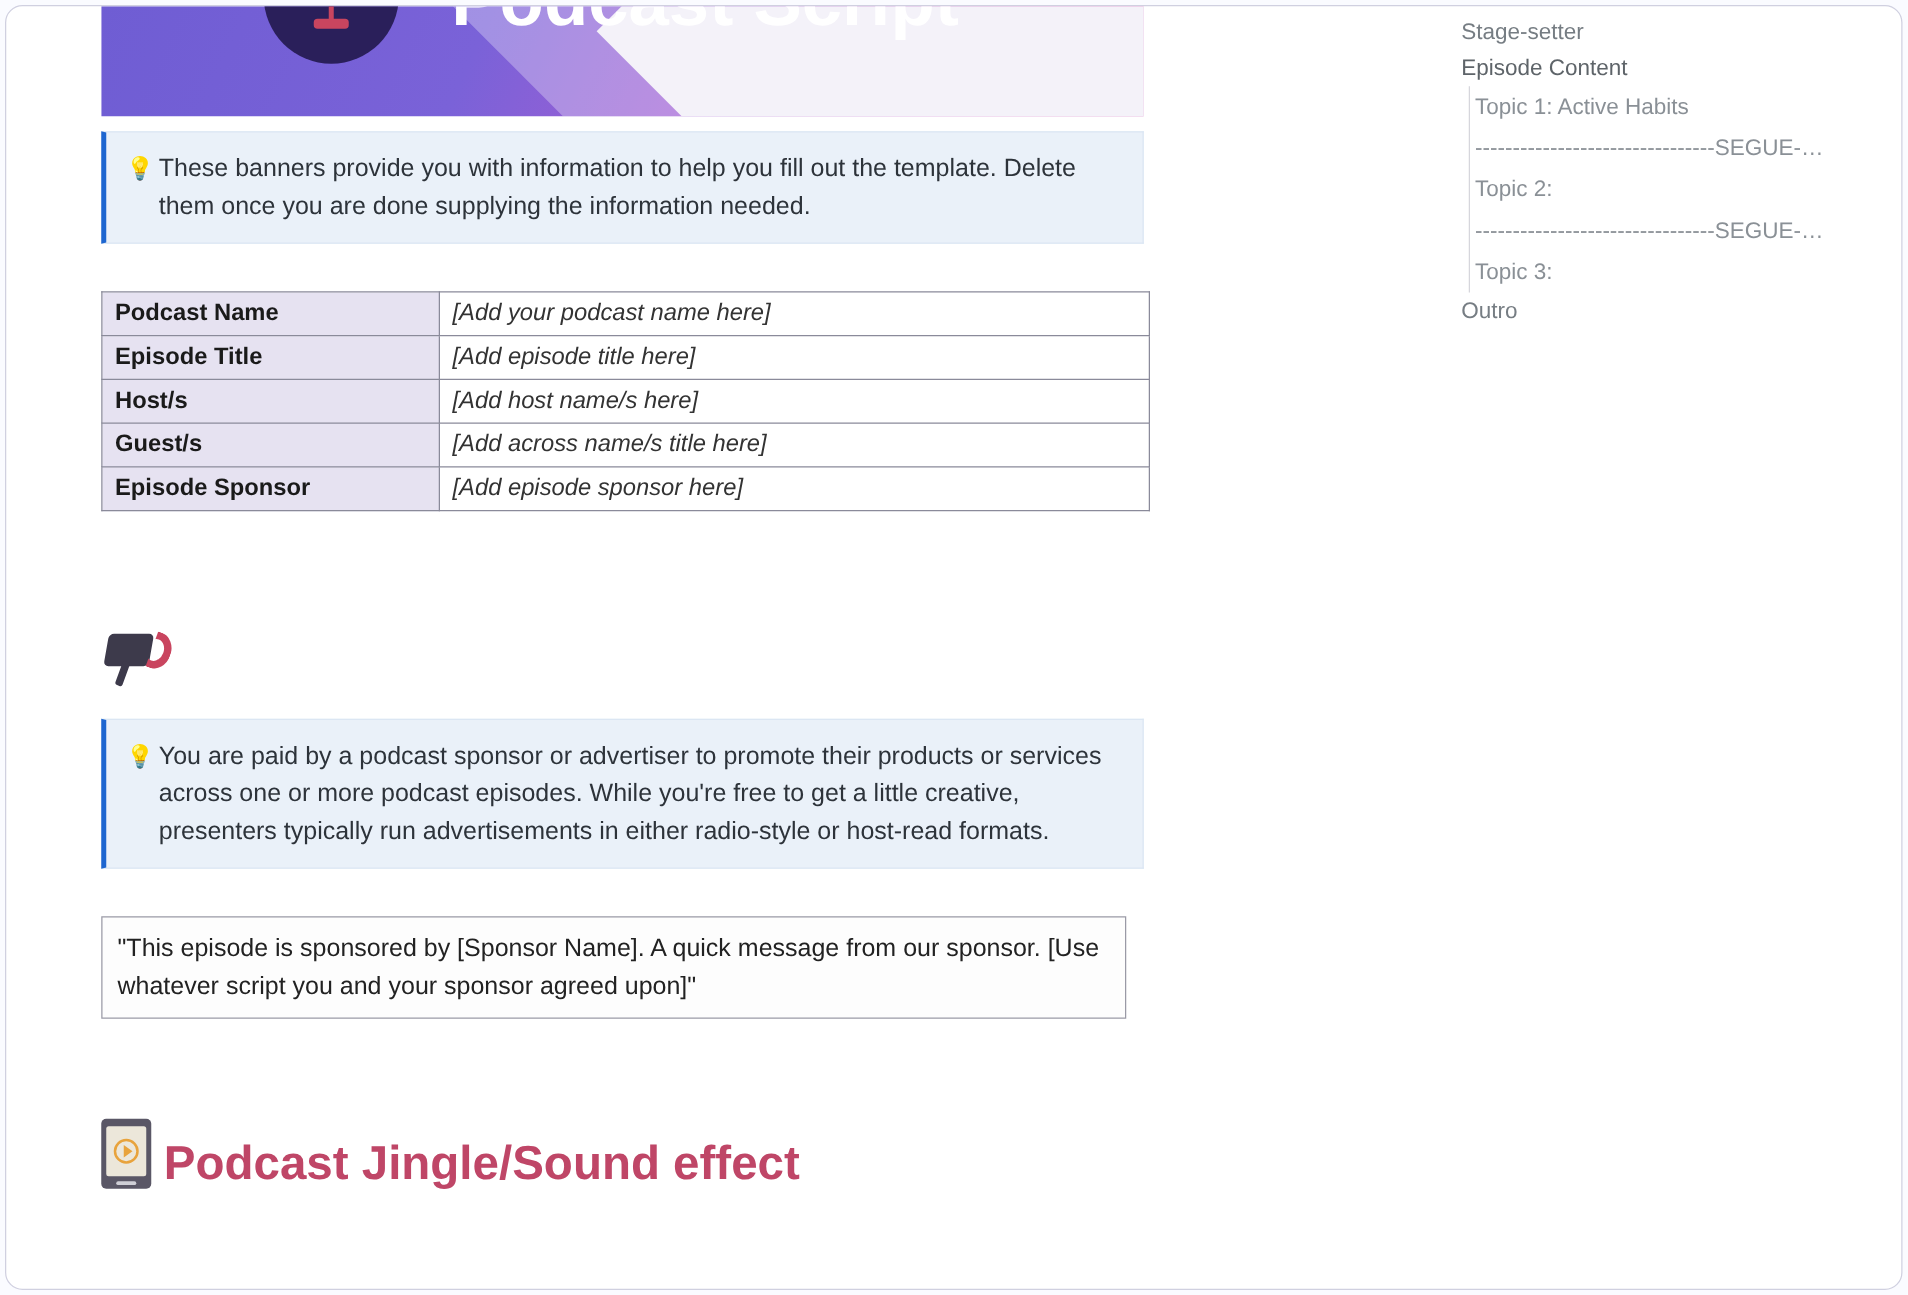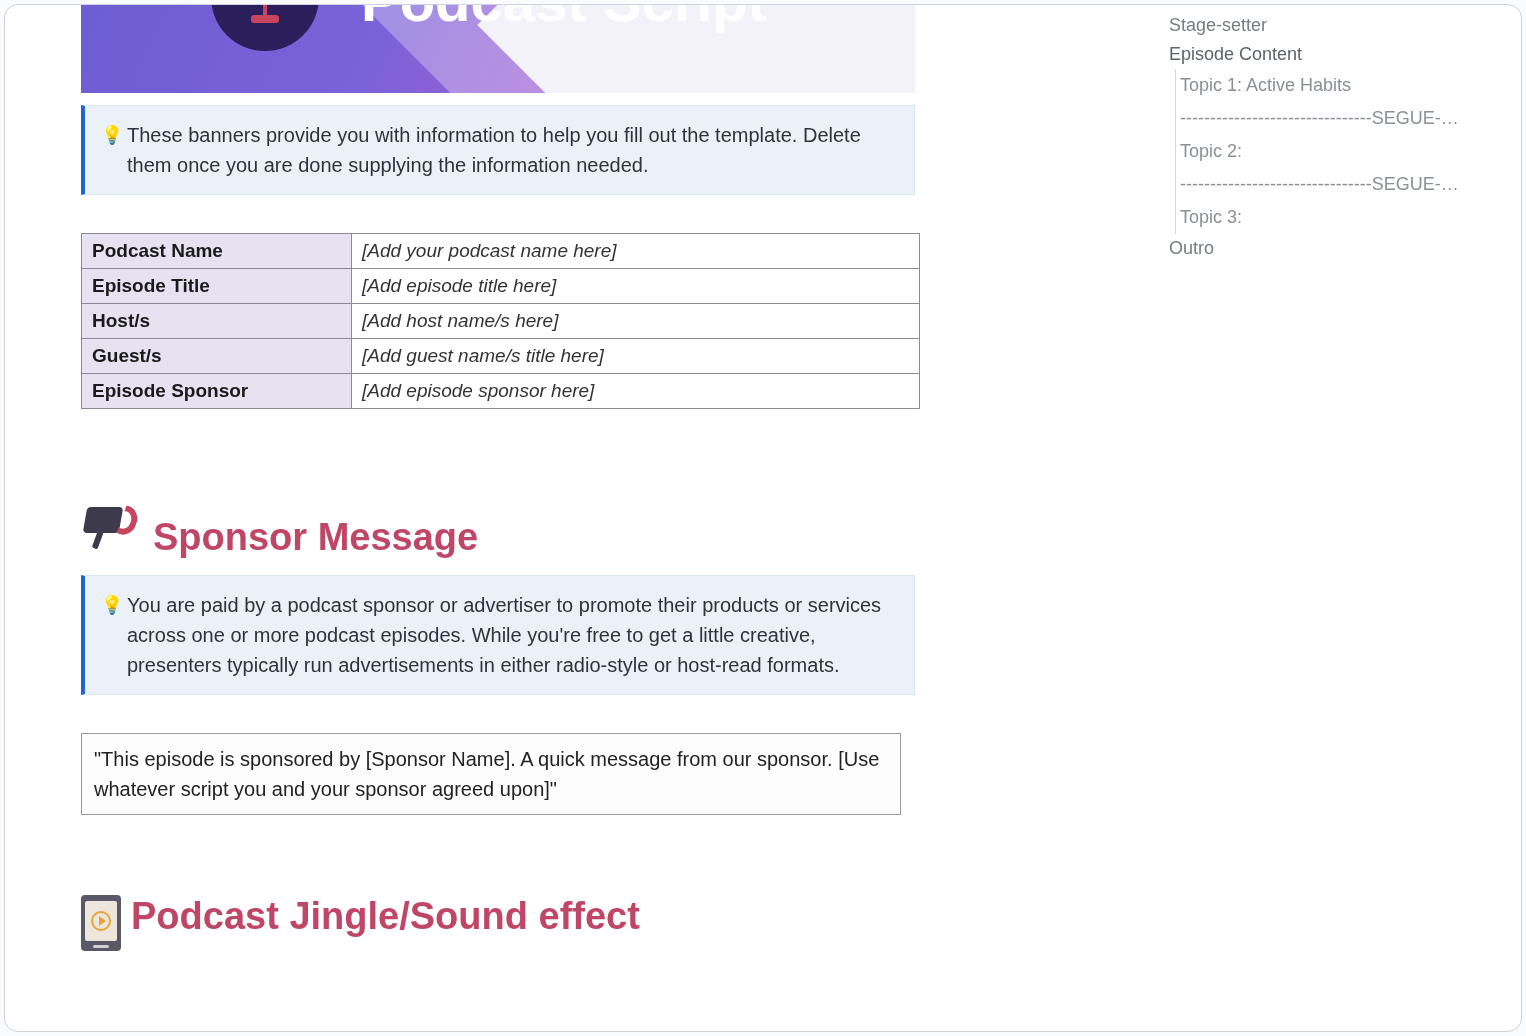--- a/index.html
+++ b/index.html
@@ -232,21 +232,21 @@
   }
   .outline .lvl2 {
     padding:6px 0;
     color:#8a9096;
     white-space:nowrap;
     overflow:hidden;
     text-overflow:ellipsis;
     max-width:280px;
   }
   .section2 { margin-top:80px; }
-  .section2 .section-head { align-items:flex-start;}
+  .section2 .section-head { align-items:flex-end;}
   .section2 h2 { font-size:38px; }
 </style>
 </head>
 <body>
 
 <div class="page">
   <div class="frame">
 
     <div class="main">
 
@@ -277,37 +277,36 @@
             <tr>
               <td class="key">Episode Title</td>
               <td class="val">[Add episode title here]</td>
             </tr>
             <tr>
               <td class="key">Host/s</td>
               <td class="val">[Add host name/s here]</td>
             </tr>
             <tr>
               <td class="key">Guest/s</td>
-              <td class="val">[Add guest name/s title here]</td>
+              <td class="val">[Add across name/s title here]</td>
             </tr>
             <tr>
               <td class="key">Episode Sponsor</td>
               <td class="val">[Add episode sponsor here]</td>
             </tr>
           </tbody>
       </table>
 
       <div class="section">
         <div class="section-head">
           <div class="megaphone">
             <div class="mg-body"></div>
               <div class="mg-ring"></div>
               <div class="mg-handle"></div>
           </div>
-          <h2>Sponsor Message</h2>
         </div>
 
         <div class="callout" style="margin-top:16px;">
           <span class="bulb">💡</span>
           <span>You are paid by a podcast sponsor or advertiser to promote their products or services across one or more podcast episodes. While you're free to get a little creative, presenters typically run advertisements in either radio-style or host-read formats.</span>
         </div>
 
         <div class="scriptbox">
           <span>"This episode is sponsored by [Sponsor Name]. A quick message from our sponsor. [Use whatever script you and your sponsor agreed upon]"</span>
         </div>

